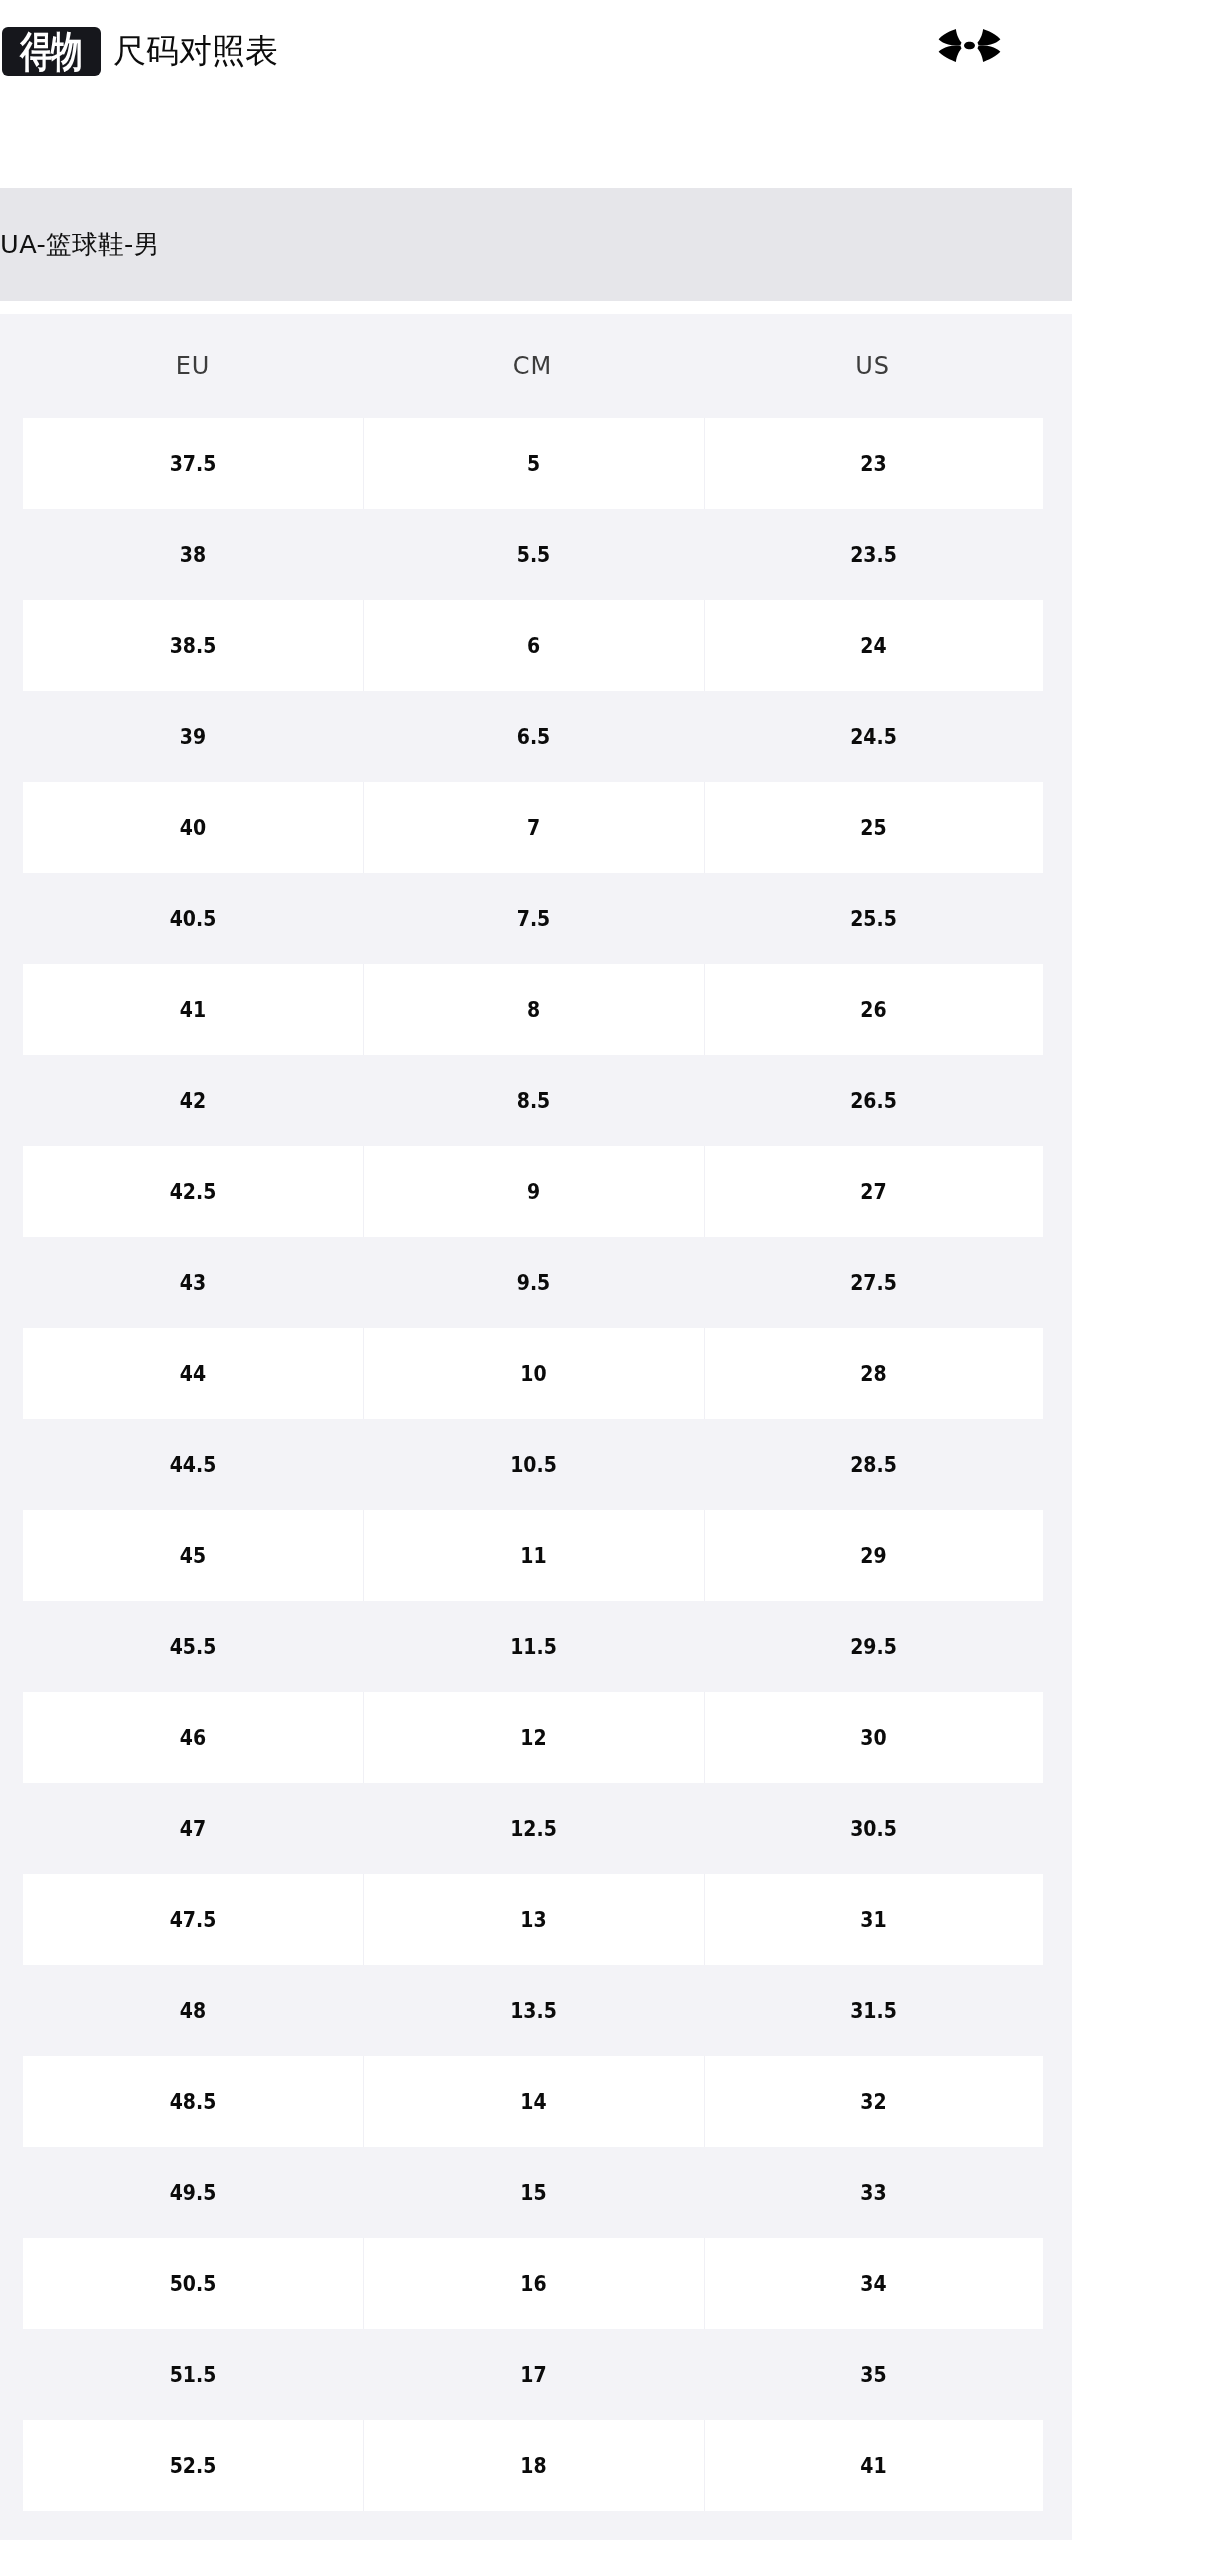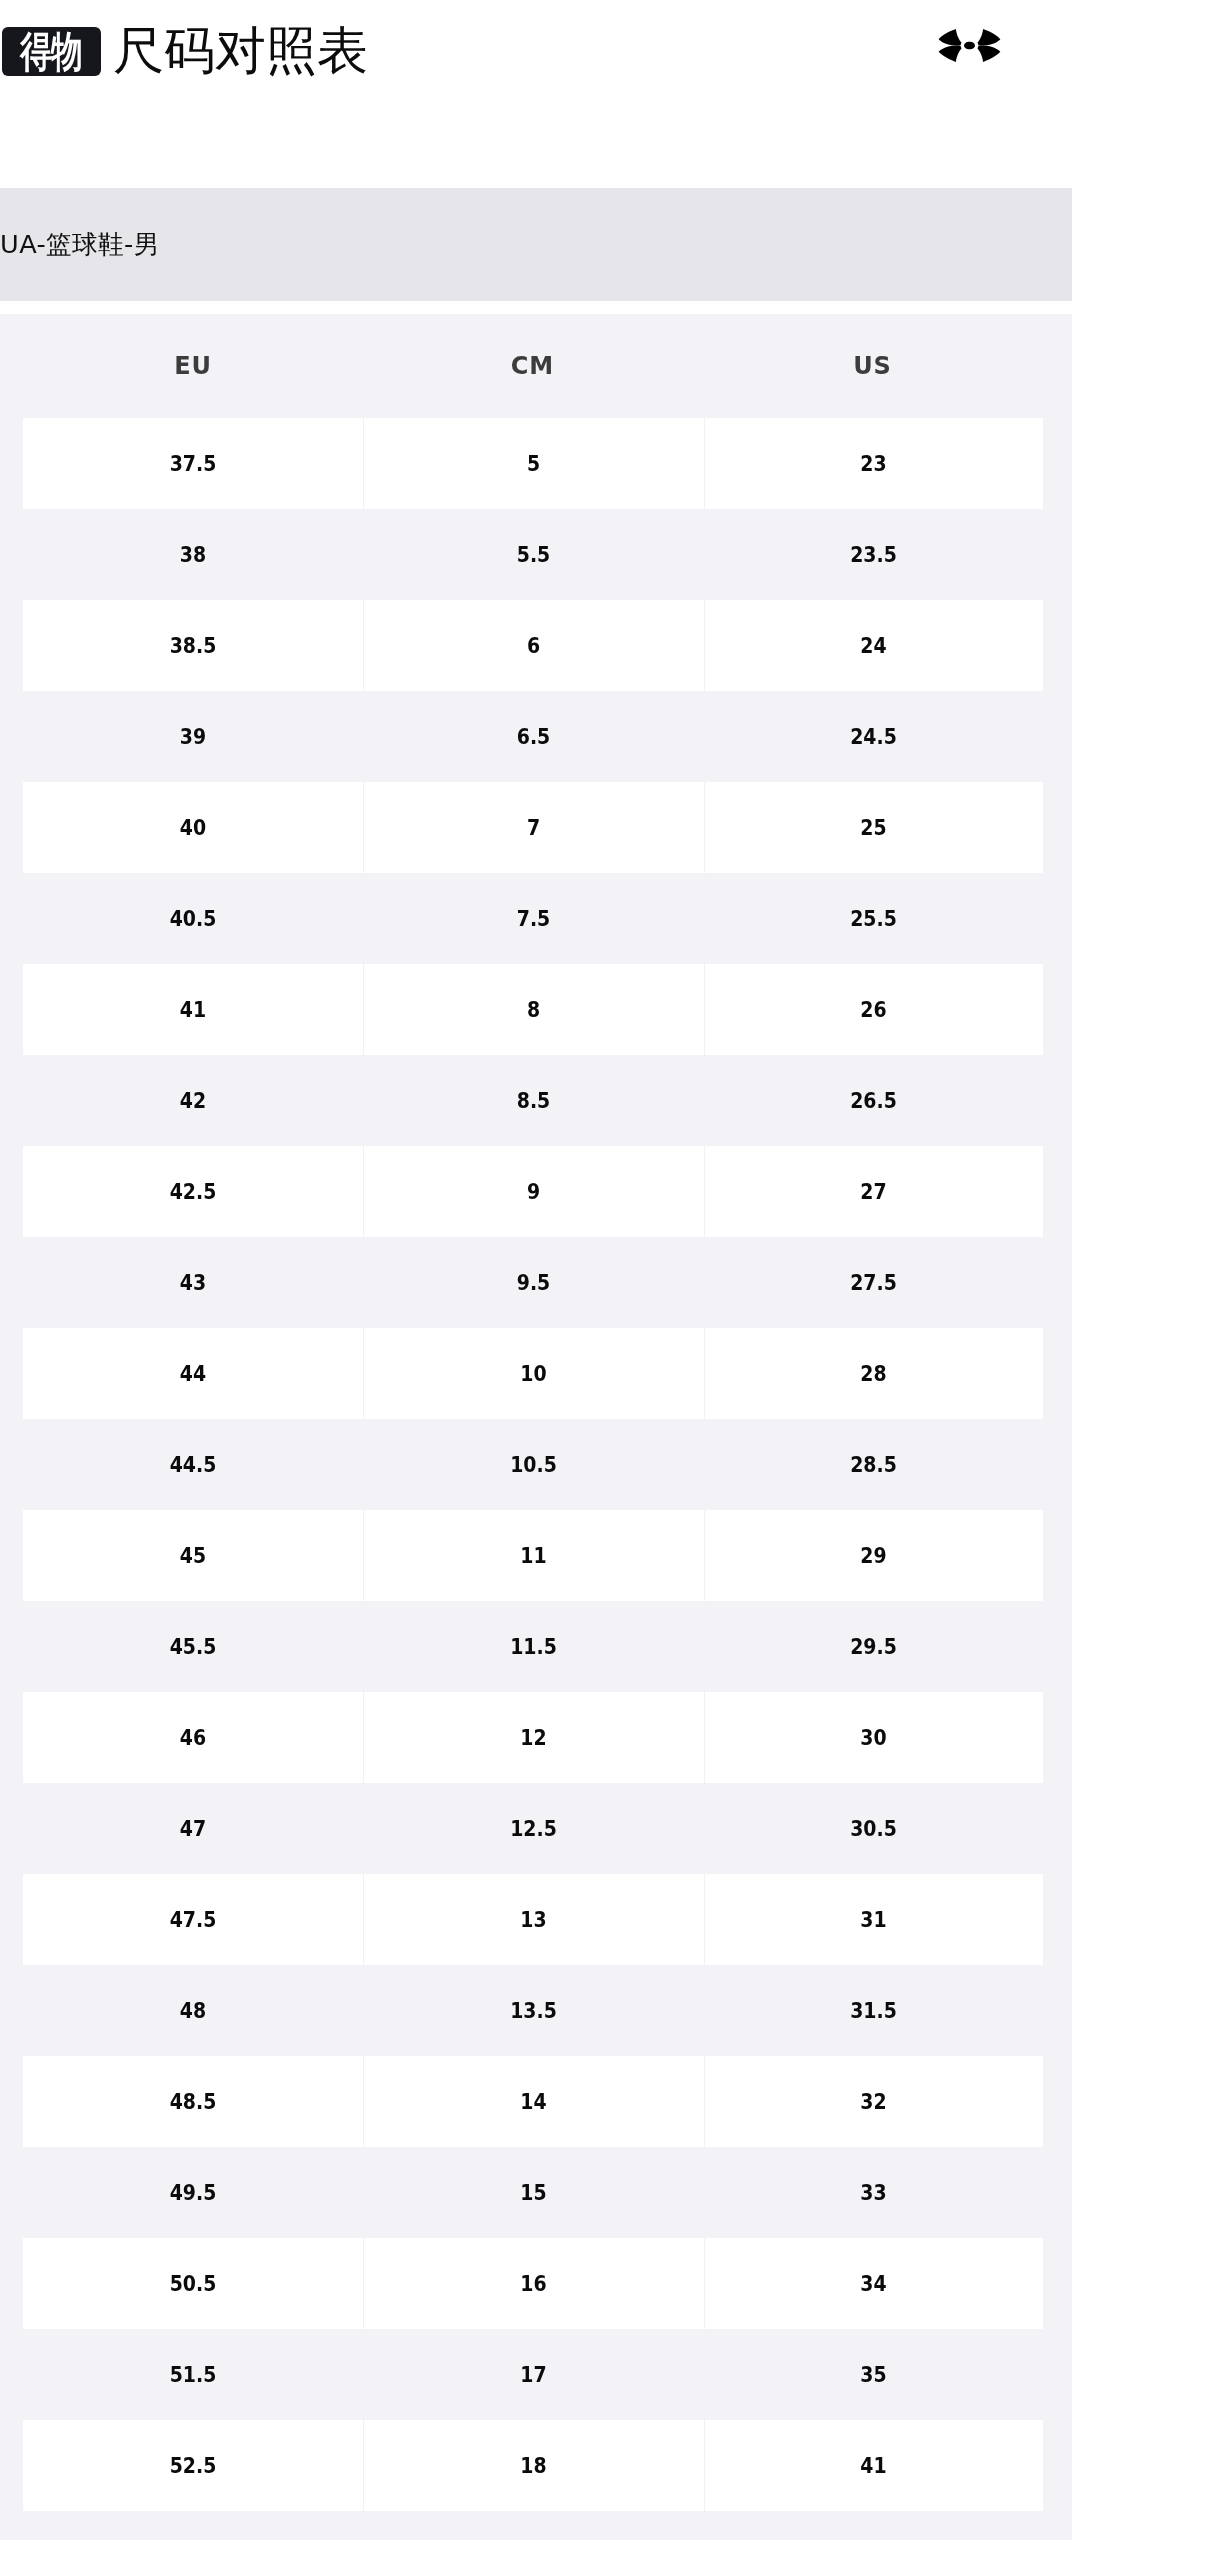--- a/index.html
+++ b/index.html
@@ -31,21 +31,21 @@
     font-weight:700;
     line-height:1;
     letter-spacing:-0.9px;
     transform:scaleY(1.28) scaleX(.96);
     font-family:"DejaVu Sans","Liberation Sans",sans-serif;
     white-space:nowrap;
     margin-top:0.9px;
   }
   .header-title{
     position:absolute;left:113px;top:15.3px;
-    font-size:51px;
+    font-size:33px;
     line-height:72px;
     color:#0c0c0c;
     font-weight:400;
     letter-spacing:0px;
     white-space:nowrap;
     font-family:"DejaVu Sans","Liberation Sans",sans-serif;
   }
   .ua-logo{
     position:absolute;left:931px;top:19px;
     width:77px;height:53px;
@@ -95,21 +95,21 @@
   .t-cell.c1{width:340px;margin-left:23px;}
   .t-cell.c2{width:341px;}
   .t-cell.c3{width:339px;}
   
   .t-row.band .t-cell{background:#ffffff;}
   .t-row.band .t-cell.c2,
   .t-row.band .t-cell.c3{box-shadow:inset 0.9px 0 0 #efeff4;}
   
   .t-row.head .t-cell{
     background:transparent;
-    font-weight:700;
+    font-weight:400;
     font-size:24px;
     color:#3c3c3c;
     letter-spacing:0.9px;
     font-family:"DejaVu Sans","Liberation Sans",sans-serif;
     box-shadow:none;
   }
 </style>
 </head>
 <body>
 

